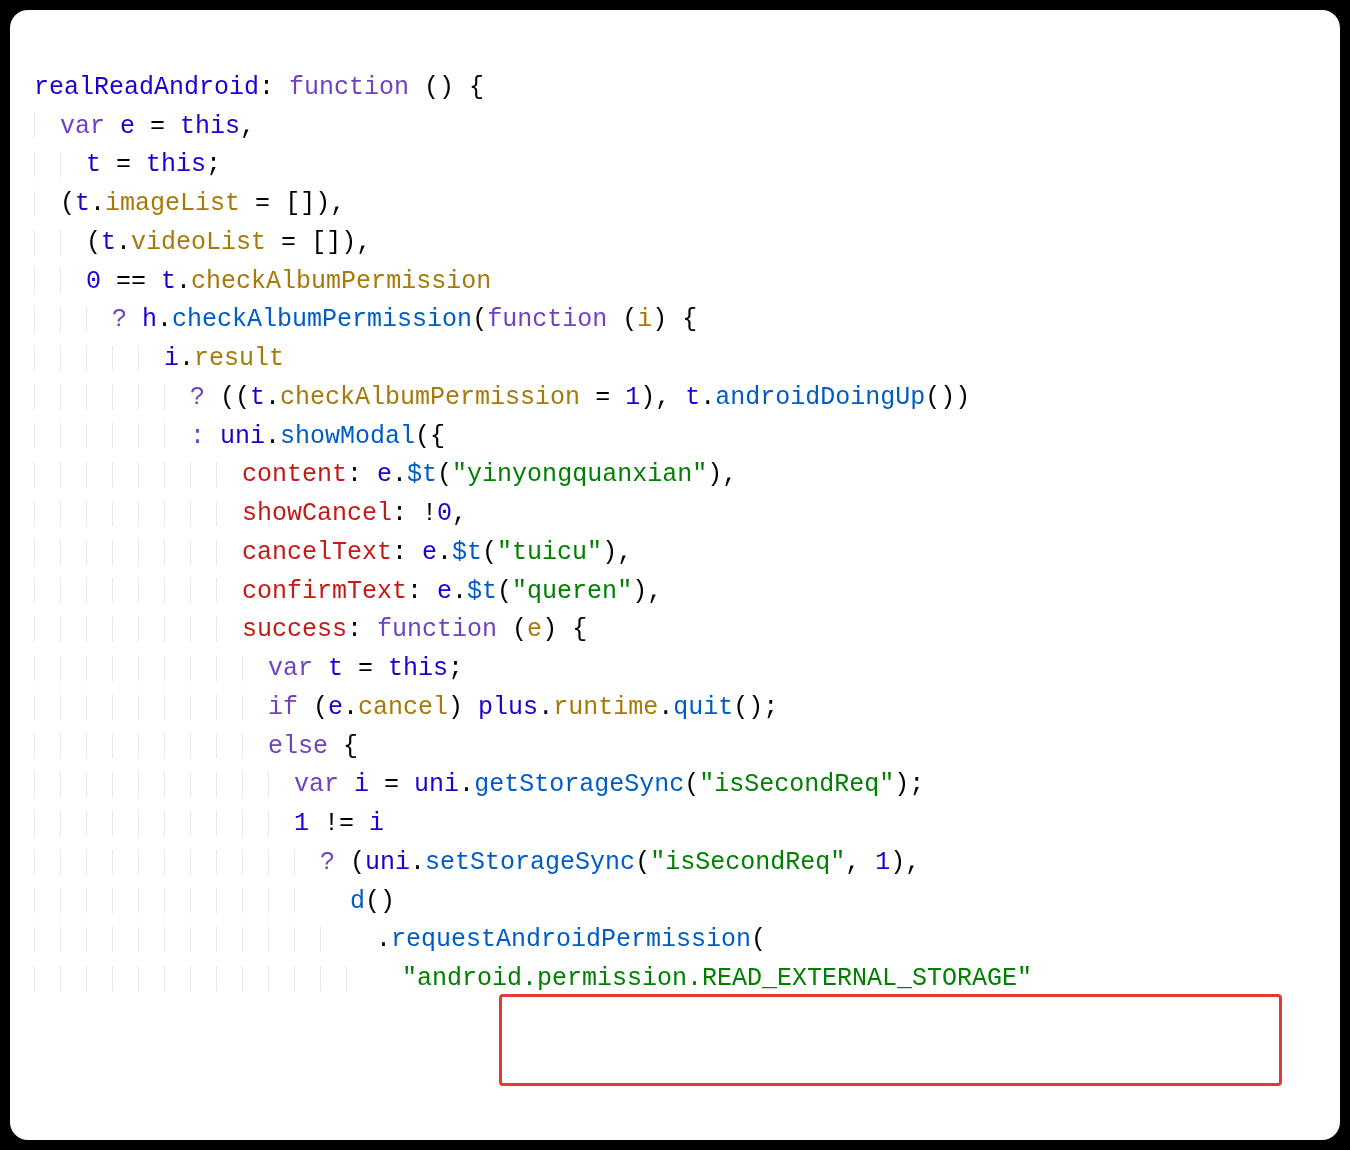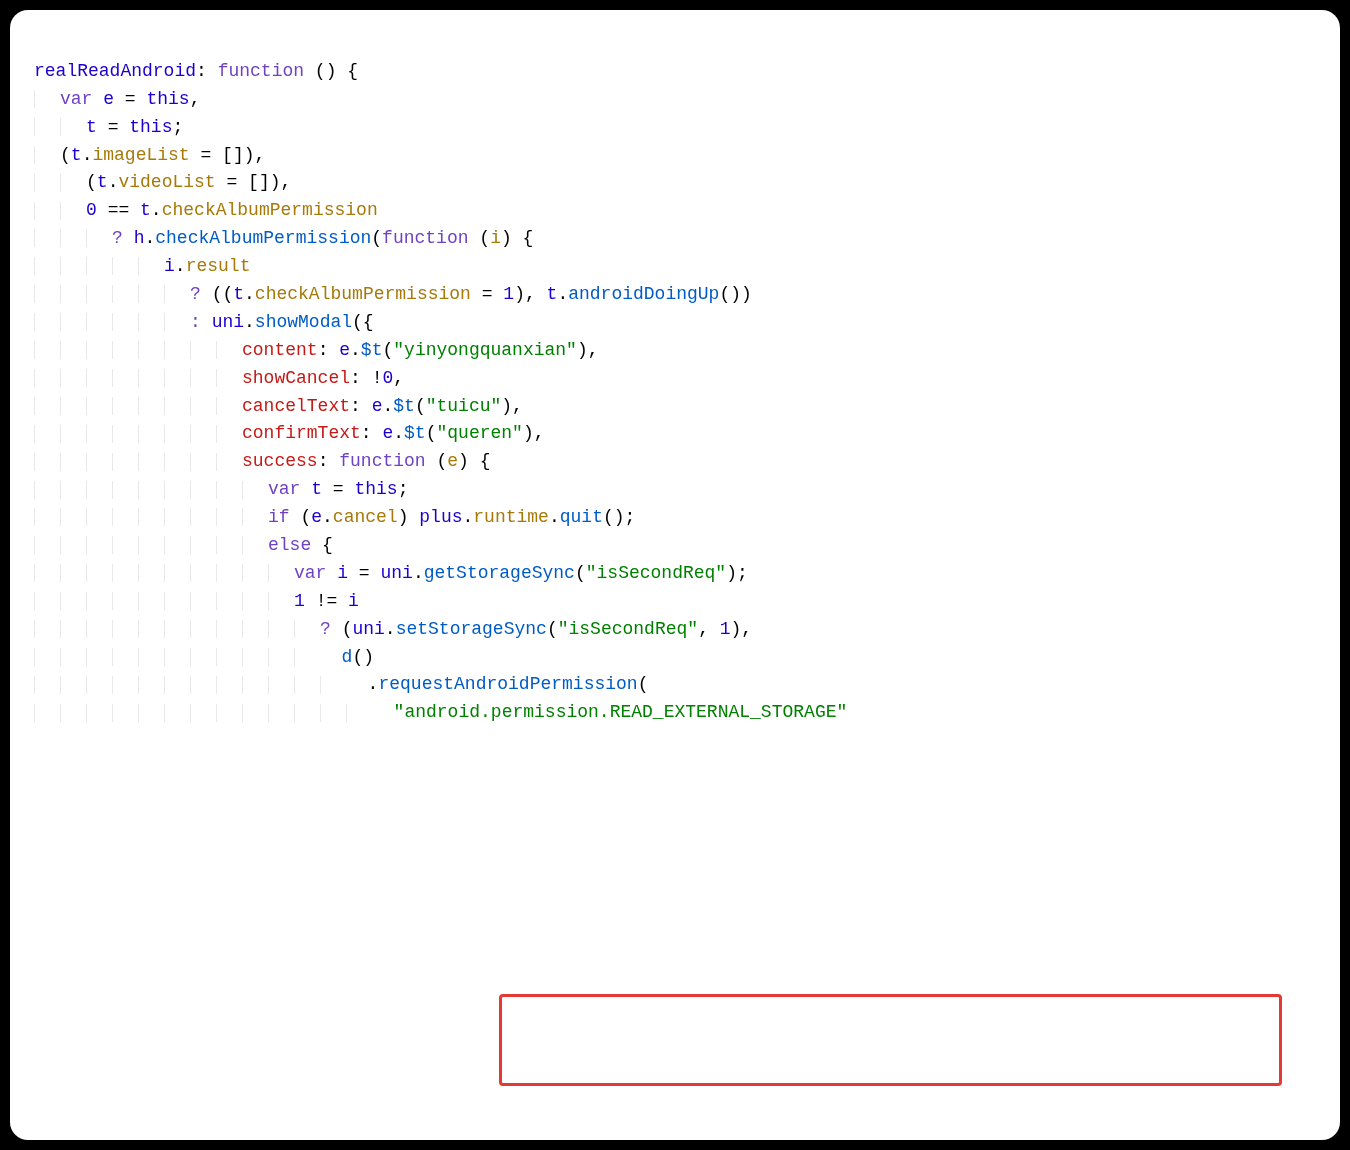--- a/index.html
+++ b/index.html
@@ -12,21 +12,21 @@
   }
   .frame {
     background: #fff;
     border-radius: 18px;
     padding: 20px 24px;
     height: 100%;
     overflow: hidden;
     position: relative;
   }
   .code {
-    font-size: 18px;
+    font-size: 25px;
     line-height: 1.55;
     white-space: pre;
     color: #000;
   }
   
   .g {
     display: inline-block;
     border-left: 1px solid #e8e8e8;
     width: 26px;
     height: 1em;

